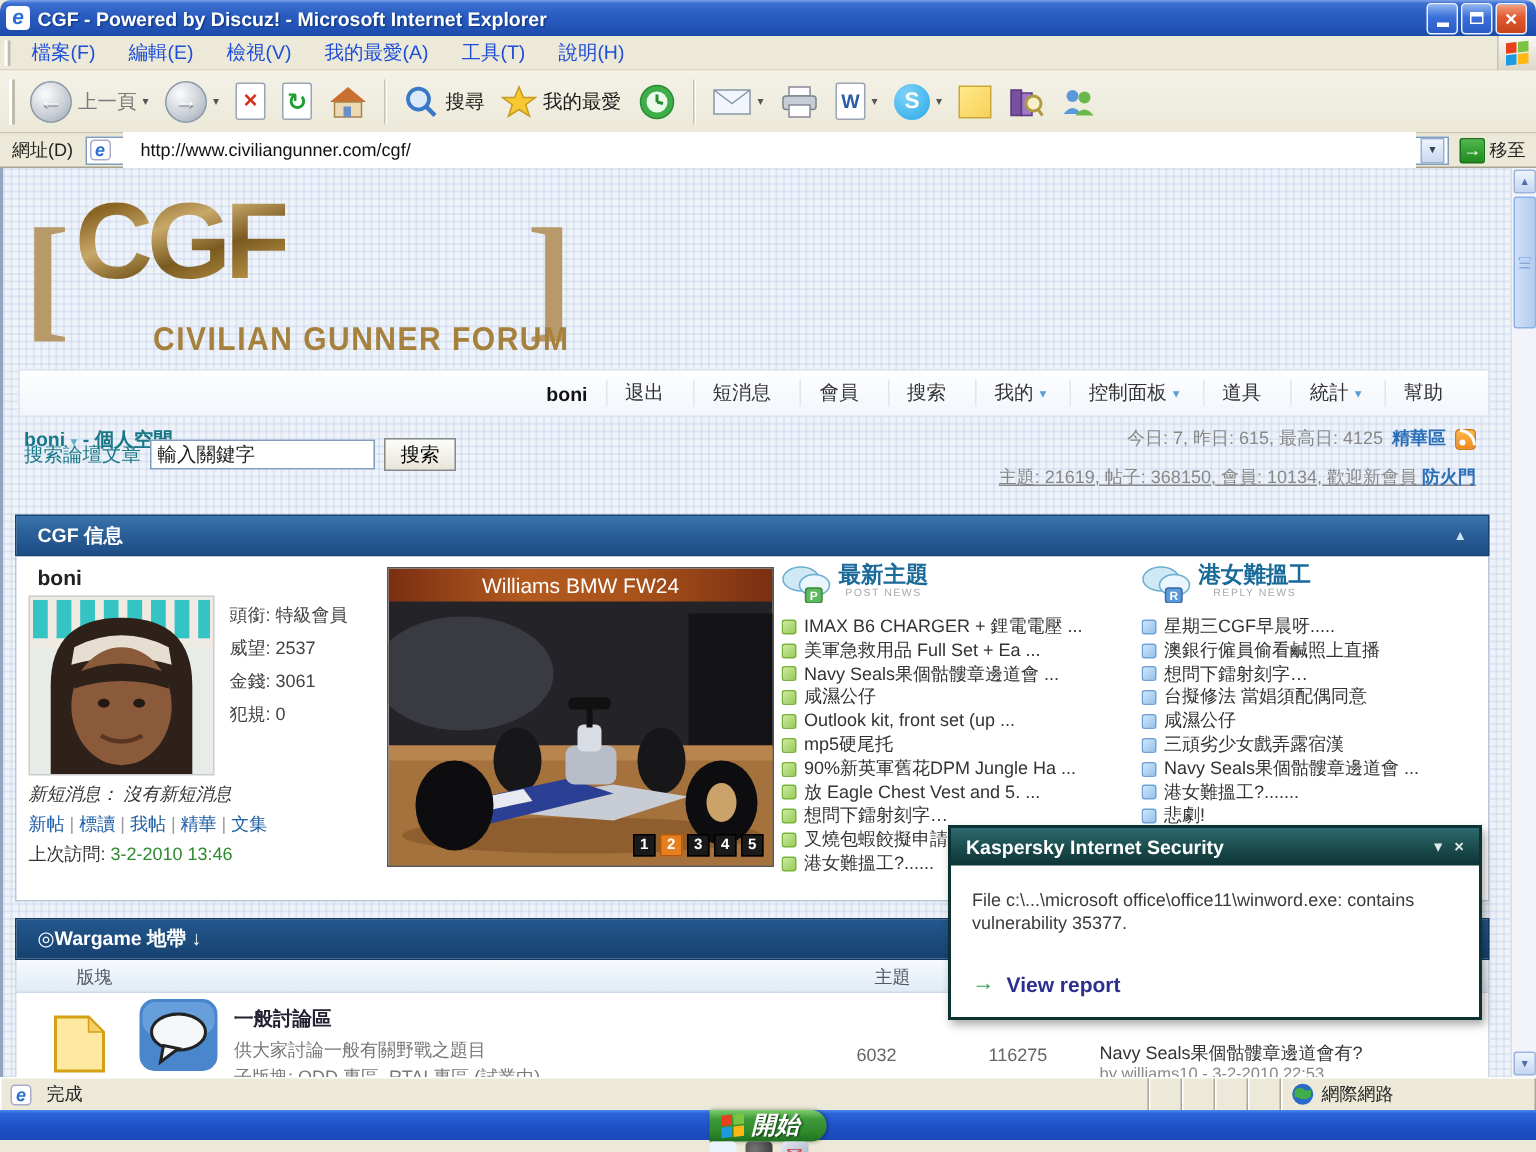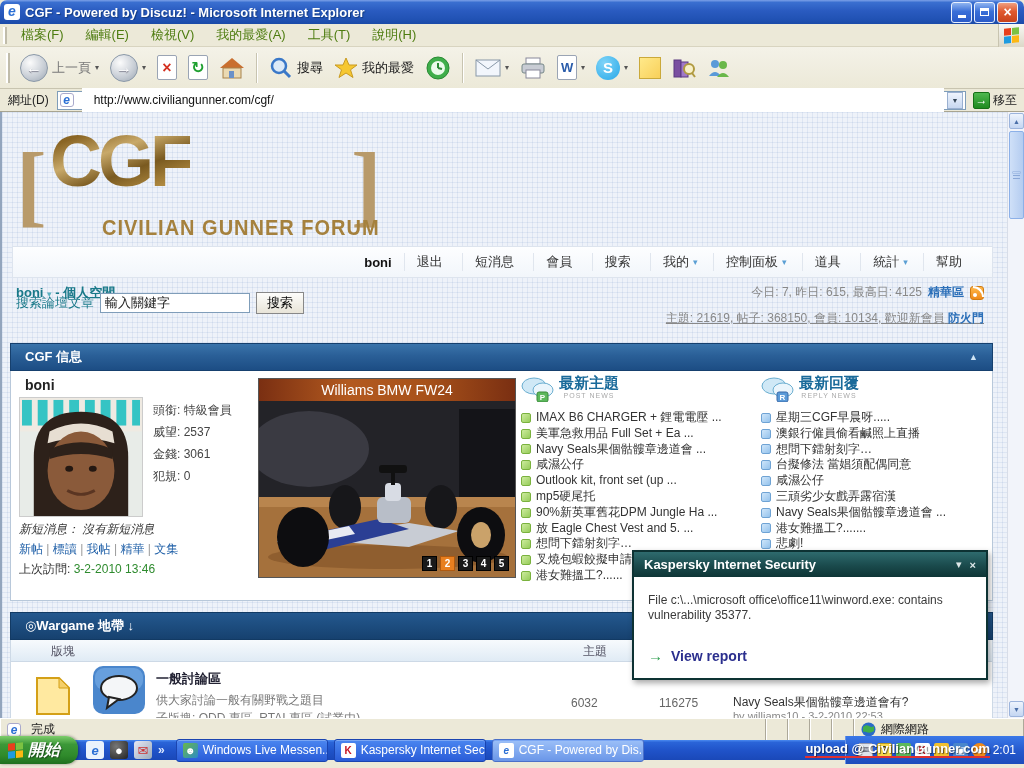--- a/index.html
+++ b/index.html
@@ -19,21 +19,21 @@
   .wb{width:21px;height:21px;border-radius:3px;border:1px solid #e8f0ff;display:flex;align-items:center;justify-content:center;
     background:linear-gradient(180deg,#8fb4f0,#3a6fd8 45%,#2a5bc8);color:#fff;font-weight:bold;font-size:12px;}
   .wb.close{background:linear-gradient(180deg,#f0a080,#e0592f 45%,#c8431c);font-size:14px;}
   .wb .minbar{width:8px;height:3px;background:#fff;margin-top:8px;}
   .wb .restbox{width:9px;height:8px;border:1px solid #fff;border-top:3px solid #fff;}
 
   
   .menubar{position:absolute;left:0;top:24px;width:1024px;height:23px;background:#ece9d8;
     border-bottom:1px solid #d8d4c0;display:flex;align-items:center;}
   .menubar .grip{width:4px;height:17px;margin:0 3px;border-left:2px solid #fff;border-right:2px solid #c0bcaa;}
-  .mi{padding:9px 11px;font-size:13px;color:#4d7c0f;}
+  .mi{padding:9px 11px;font-size:13px;color:#1d4ed8;}
   .winflag-box{margin-left:auto;width:26px;height:23px;border-left:1px solid #c8c4b0;display:flex;align-items:center;justify-content:center;background:linear-gradient(180deg,#f8f8f4,#dcd8c8);}
   .flag{display:grid;grid-template-columns:7px 7px;grid-template-rows:7px 7px;gap:1px;transform:skewY(-6deg);}
   .flag i{display:block;}
   .flag i:nth-child(1){background:#e8401c;}.flag i:nth-child(2){background:#7cc242;}
   .flag i:nth-child(3){background:#1e9be0;}.flag i:nth-child(4){background:#fdb813;}
 
   
   .toolbar{position:absolute;left:0;top:47px;width:1024px;height:42px;background:linear-gradient(180deg,#f4f2e8,#ece9d8);
     border-bottom:1px solid #c8c4b0;display:flex;align-items:center;gap:5px;padding:0 6px;}
   .toolbar .grip{width:4px;height:30px;border-left:2px solid #fff;border-right:2px solid #c0bcaa;margin-right:2px;}
@@ -191,21 +191,21 @@
   
   .statusbar{position:absolute;left:0;top:718px;width:1024px;height:22px;background:#ece9d8;border-top:1px solid #fff;
     display:flex;align-items:stretch;font-size:12px;color:#222;}
   .sb-cell{border-right:1px solid #aca899;border-left:1px solid #fff;display:flex;align-items:center;padding:0 6px;gap:5px;}
   .sb-left{flex:1;}
   .sb-thin{width:22px;}
   .sb-net{width:170px;}
 
   
   .taskbar{position:absolute;left:0;top:740px;width:1024px;height:20px;
-    background:linear-gradient(180deg,#4a8af0 0%,#2a64d8 12%,#1f52c8 55%,#1a48b8 100%);display:flex;align-items:center;}
+    background:linear-gradient(180deg,#4a8af0 0%,#2a64d8 12%,#1f52c8 55%,#1a48b8 100%);display:flex;align-items:center;flex-direction:column;}
   .startbtn{height:28px;padding:0 18px 0 8px;display:flex;align-items:center;gap:5px;
     background:linear-gradient(180deg,#7ece6c 0%,#3c9838 30%,#2f8a2b 70%,#1f701f 100%);
     border-radius:0 12px 12px 0;box-shadow:1px 0 3px rgba(0,0,0,.4);}
   .startbtn .st{color:#fff;font-weight:bold;font-style:italic;font-size:16px;text-shadow:1px 1px 1px #1a4a1a;}
   .qlaunch{display:flex;align-items:center;gap:6px;padding:0 8px;}
   .qico{width:18px;height:18px;border-radius:3px;display:flex;align-items:center;justify-content:center;font-size:13px;font-weight:bold;}
   .chev{color:#dce8ff;font-size:12px;font-weight:bold;}
   .tbar-btn{width:152px;height:23px;margin:0 3px;border-radius:3px;display:flex;align-items:center;gap:5px;padding:0 6px;
     background:linear-gradient(180deg,#4a86f0,#2a5cd8);border:1px solid #1a44b0;color:#fff;font-size:12px;
     white-space:nowrap;overflow:hidden;box-shadow:inset 0 1px 0 #7aa6f4;}
@@ -586,21 +586,21 @@
         </div>
 
         <div class="col replies">
           <div class="col-hd">
             <svg width="34" height="26" viewBox="0 0 34 26">
               <ellipse cx="13" cy="10" rx="12" ry="8" fill="#cfe8f6" stroke="#6aaed0"></ellipse>
               <ellipse cx="22" cy="14" rx="10" ry="7" fill="#eaf5fc" stroke="#6aaed0"></ellipse>
               <rect x="16" y="16" width="11" height="10" rx="2" fill="#5a9ad8" stroke="#3a6aa8"></rect>
               <text x="21.5" y="24" font-size="8" fill="#fff" text-anchor="middle" font-weight="bold">R</text>
             </svg>
-            <span><span class="t">最新回覆</span>
+            <span><span class="t">港女難搵工</span>
             <span class="sub">REPLY NEWS</span></span>
           </div>
           <ul class="tlist">
 
           <li>
                 <span class="bullet"></span>
                 <span>星期三CGF早晨呀.....</span>
               </li>
               <li>
                 <span class="bullet"></span>

